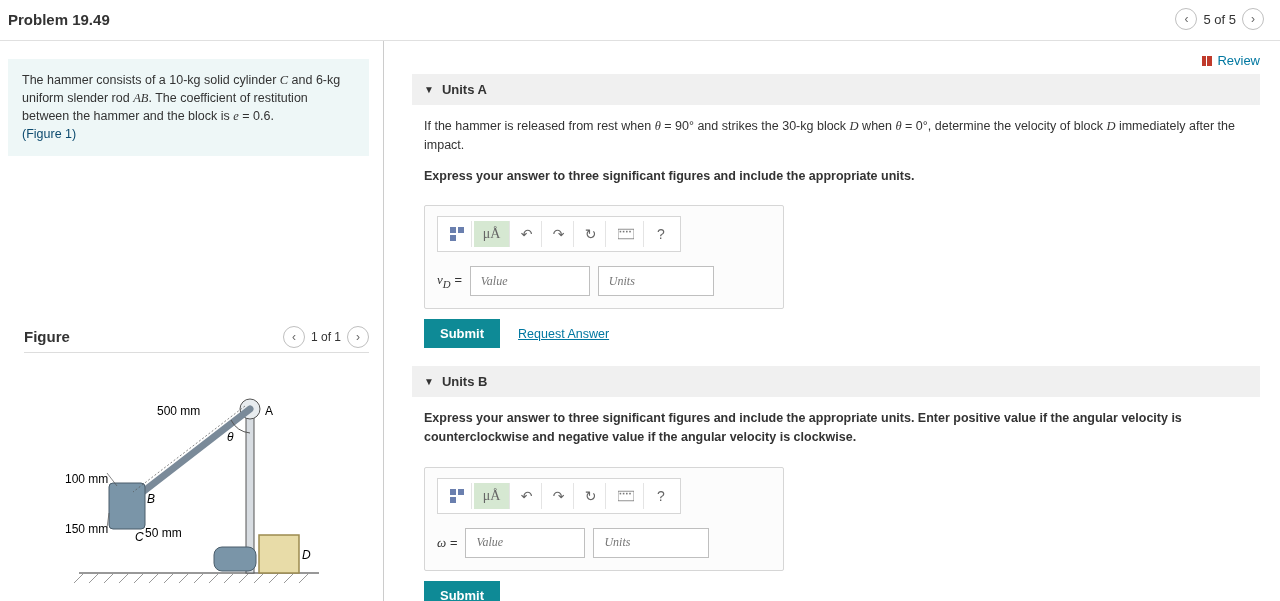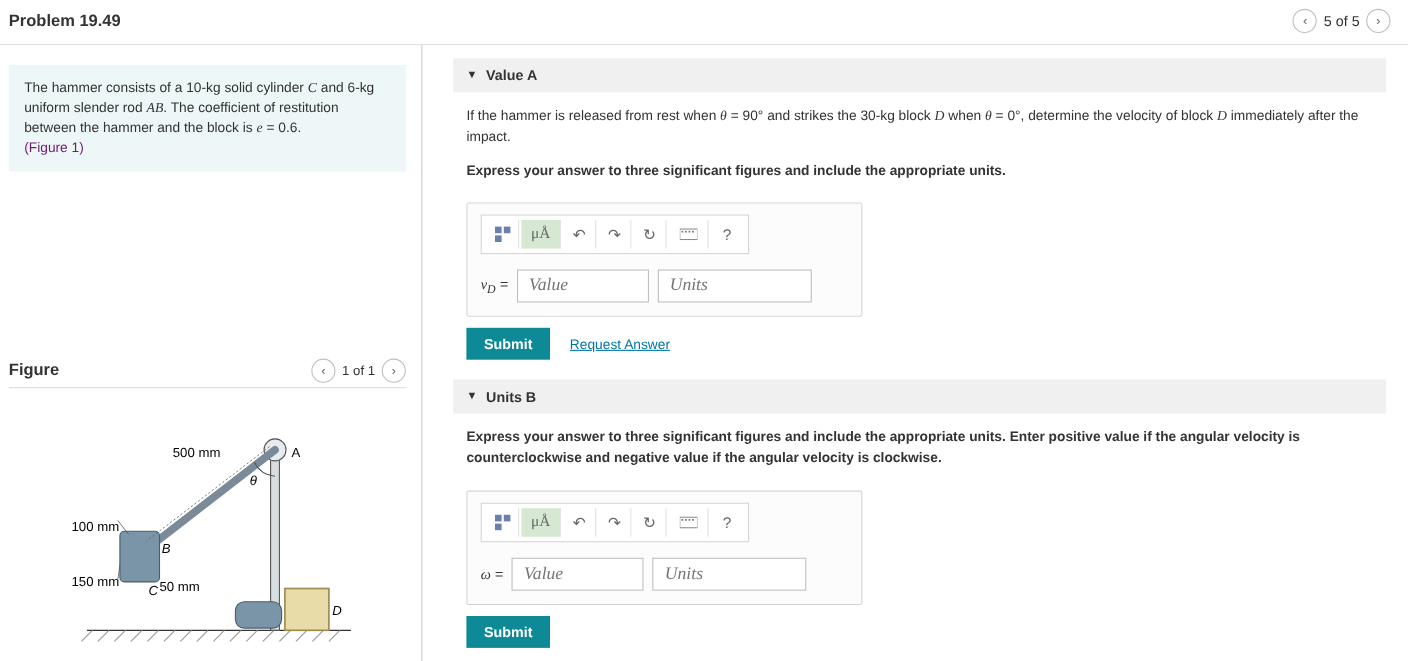--- a/index.html
+++ b/index.html
@@ -33,26 +33,27 @@
     border-right: 1px solid #ccc;
     padding: 18px 14px 0 8px;
   }
   .right-col { flex: 1; padding: 12px 20px 0 28px; overflow: hidden; }
   .intro-box {
     background: #eef7f7;
     padding: 12px 14px;
     font-size: 12.5px;
     line-height: 1.45;
   }
-  .intro-box .fig-link { color: #701a75; cursor: pointer; }
+  .intro-box .fig-link { color: #0c4a6e; cursor: pointer; }
   .figure-head {
     display: flex; justify-content: space-between; align-items: center;
     margin-top: 170px;
     border-bottom: 1px solid #ddd;
     padding-bottom: 4px;
+    margin-left: 16px;
   }
   .figure-head h2 { font-size: 15px; font-weight: bold; margin: 0; }
   .fig-nav { display: flex; align-items: center; gap: 6px; font-size: 12px; }
   .fig-img {
     margin-top: 20px;
     display: flex; justify-content: center;
   }
   .review-row { display: flex; justify-content: flex-end; margin-bottom: 6px; }
   .review-link { color: #0077a0; font-size: 13px; display: flex; align-items: center; gap: 4px; cursor: pointer; }
   .part-header {
@@ -88,25 +89,25 @@
   }
   .tb-btn.last { border-right: none; }
   .tb-btn.wide { width: 36px; }
   .tb-btn svg { width: 16px; height: 16px; }
   .inputs-row {
     display: flex; align-items: center; gap: 8px; margin-top: 14px;
   }
   .var-label { font-size: 13px; font-style: italic; }
   .value-in, .units-in {
     height: 30px; border: 1px solid #bfbfbf; background: #fff;
-    font-style: italic; font-family: Georgia, serif; font-size: 16px;
+    font-style: italic; font-family: Georgia, serif; font-size: 12px;
     padding: 0 10px; outline: none; color: #404040;
   }
   .value-in { width: 120px; }
-  .units-in { width: 140px; font-style: italic; }
+  .units-in { width: 116px; font-style: italic; }
   .submit-row { display: flex; align-items: center; gap: 18px; margin: 10px 0 18px 12px; }
   .submit-btn {
     background: #0e8a96; color: #fff; border: none;
     padding: 7px 16px; font-weight: bold; font-size: 13px; cursor: pointer;
   }
   .req-link { color: #0077a0; text-decoration: underline; font-size: 12.5px; cursor: pointer; }
   .math-i { font-style: italic; font-family: Georgia, 'Times New Roman', serif; }
   .flag-icon { width: 12px; height: 12px; }
 </style>
 </head>
@@ -187,24 +188,33 @@
 
         <text x="16" y="160" font-size="12">150 mm</text>
         <line x1="58" y1="155" x2="60" y2="140" stroke="#555" stroke-width="0.7"></line>
 
         <text x="96" y="164" font-size="12">50 mm</text>
       </svg>
     </div>
   </div>
 
   <div class="right-col">
+    <div class="review-row">
+      <span class="review-link">
+        <svg class="flag-icon" viewBox="0 0 12 12">
+            <rect x="1" y="1" width="4" height="10" fill="#c03a2b"></rect>
+            <rect x="6" y="1" width="5" height="10" fill="#c03a2b"></rect>
+          </svg>
+        <span>Review</span>
+      </span>
+    </div>
 
     <div class="part-header">
       <span class="caret">▼</span>
-      <span>Value A</span>
+      <span>Units A</span>
     </div>
     <div class="part-body">
       If the hammer is released from rest when <span class="math-i">θ</span> = 90° and strikes the 30-<span>kg</span> block <span class="math-i">D</span> when <span class="math-i">θ</span> = 0°, determine the velocity of block <span class="math-i">D</span> immediately after the impact.
     </div>
     <div class="part-body"><b>Express your answer to three significant figures and include the appropriate units.</b></div>
 
     <div class="answer-box">
       <div class="toolbar">
         <span class="tb-btn">
             <svg viewBox="0 0 16 16">

